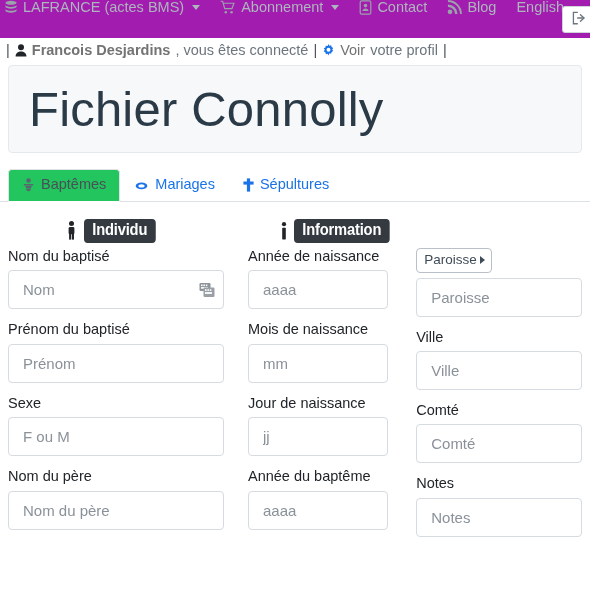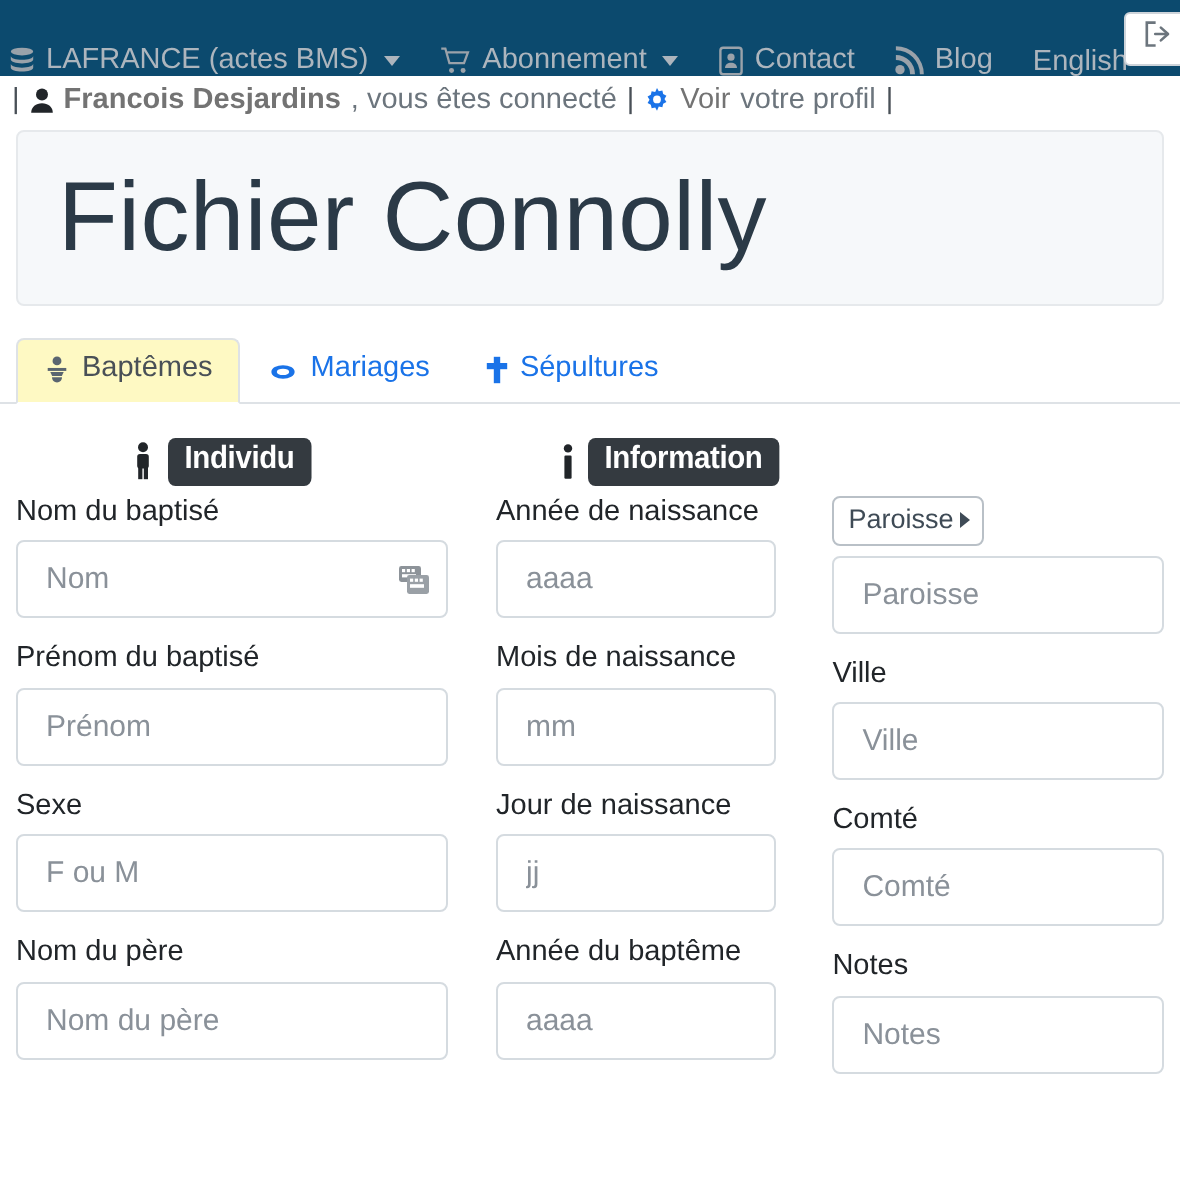--- a/index.html
+++ b/index.html
@@ -9,23 +9,23 @@
     overflow: hidden;
     background: #ffffff;
     font-family: "Liberation Sans", sans-serif;
     color: #212529;
   }
 
   
   .topnav {
     height: 38px;
     display: flex;
-    align-items: flex-end;
+    align-items: flex-start;
     padding: 0 6px 0 4px;
-    background: #0c4a6e;
+    background: #a21caf;
     position: relative;
     white-space: nowrap;
   }
   .topnav-item {
     display: inline-flex;
     align-items: center;
     gap: 5px;
     color: #adb5bd;
     font-size: 14.5px;
     margin-right: 20px;
@@ -108,21 +108,21 @@
     padding: 7px 13px 8px 13px;
     color: #1a73e8;
     cursor: pointer;
     border: 1px solid transparent;
     border-radius: 4px 4px 0 0;
     margin-bottom: -1px;
     line-height: 1.1;
   }
   .tab.active {
     color: #495057;
-    background: #fef9c3;
+    background: #22c55e;
     border-color: #dee2e6 #dee2e6 #fff;
   }
   .tab .ic { display: inline-flex; align-items: center; }
   .tab.active .ic { color: #5a6570; }
   .tab .ic.blue { color: #1a73e8; }
 
   
   .colheads {
     display: flex;
     margin-top: 14px;

